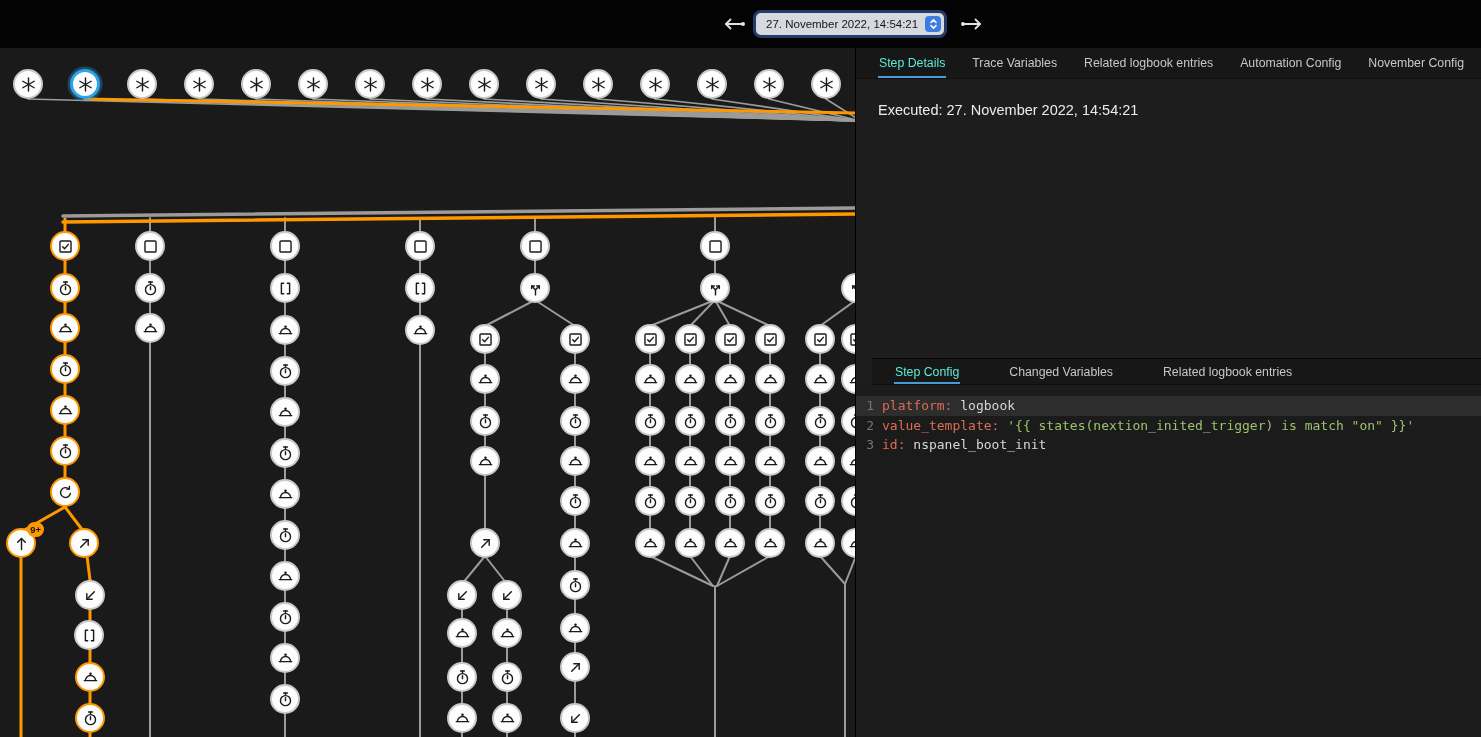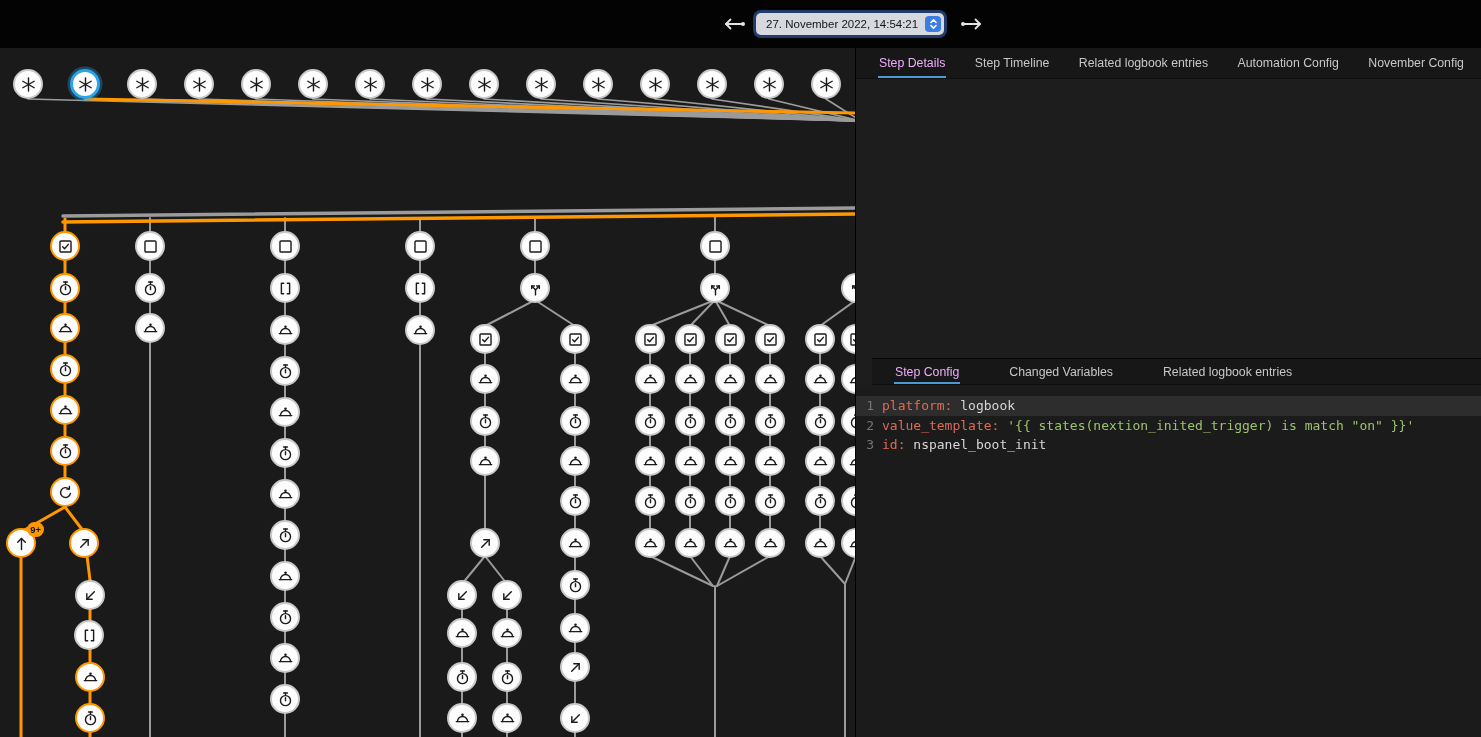--- a/index.html
+++ b/index.html
@@ -32,21 +32,21 @@
            display:flex;align-items:center;justify-content:center}
 
   
   .panel{position:absolute;left:855px;top:48px;width:626px;height:689px;background:#1d1d1d;border-left:1px solid #000}
   .tabbar{display:flex;background:#171717;border-bottom:1px solid #0e0e0e}
   .tabs-top{height:31px;padding:0 16px 0 22px;justify-content:space-between}
   .tabs-bottom{position:absolute;top:310px;left:16px;width:100%;height:27px;padding:0 12px 0 22px;gap:48px;
                border-top:1px solid #050505}
   .tab{display:flex;align-items:center;height:100%;font-size:12.3px;color:#c7c7c7;
        border-bottom:2px solid transparent;padding:3px 1px 1px;cursor:pointer;white-space:nowrap}
-  .tab.active{color:#f0abfc;border-bottom-color:var(--accent)}
+  .tab.active{color:#5eead4;border-bottom-color:var(--accent)}
   .executed{margin:23px 0 0 22px;font-size:14.5px;color:#ececec}
 
   
   .code{position:absolute;top:337px;left:0;width:100%;bottom:0;background:#1b1b1b;
         font-family:"DejaVu Sans Mono",monospace;font-size:13px;line-height:19.5px;padding-top:11px;color:var(--cplain)}
   .code-row{display:flex}
   .code-row.active{background:#2d2d2d}
   .gutter{flex:none;width:26px;text-align:right;padding-right:8px;color:#757575}
   .code-text{white-space:pre}
   .tok-key{color:var(--ckey)}
@@ -1140,25 +1140,26 @@
             <path d="M15.5 2.5 20 7l-4.5 4.5"></path>
             <circle cx="3" cy="7" r="2" fill="currentColor" stroke="none"></circle>
         </svg>
       </span>
     </button>
   </div>
 
   <div class="panel">
     <div class="tabbar tabs-top">
         <div class="tab active">Step Details</div>
-        <div class="tab">Step Timeline</div>
+        <div class="tab">Trace Variables</div>
         <div class="tab">Related logbook entries</div>
         <div class="tab">Automation Config</div>
         <div class="tab">November Config</div>
       </div>
+    <div class="executed">Executed: 27. November 2022, 14:54:21</div>
     <div class="tabbar tabs-bottom">
         <div class="tab active">Step Config</div>
         <div class="tab">Changed Variables</div>
         <div class="tab">Related logbook entries</div>
       </div>
     <div class="code">
         <div class="code-row active">
           <span class="gutter">1</span>
           <span class="code-text"><span class="tok-key">platform:</span><span class="tok-plain"> logbook</span></span>
         </div>

